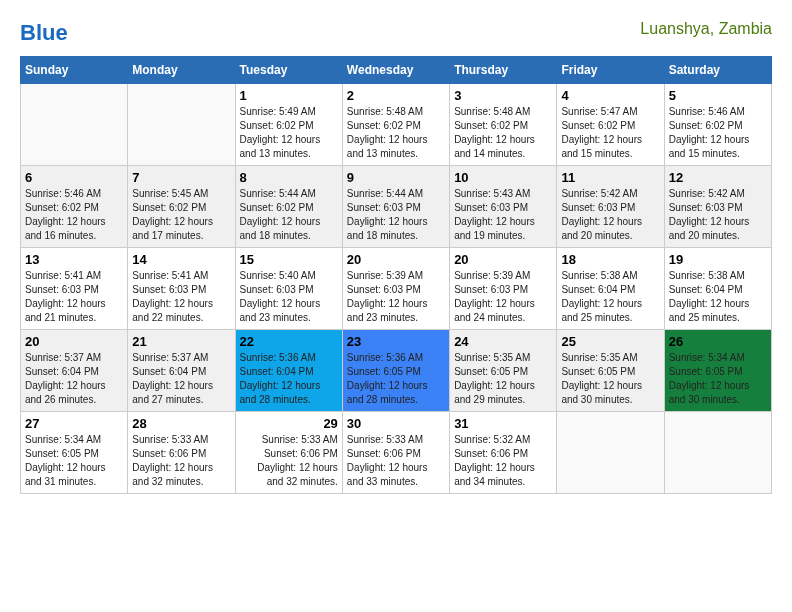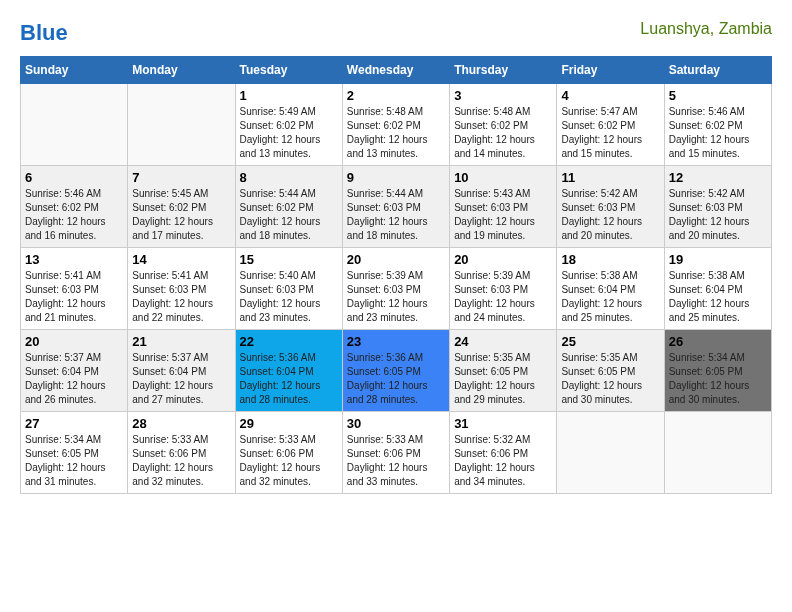--- a/index.html
+++ b/index.html
@@ -218,35 +218,35 @@
           <div class="day-info">Sunrise: 5:36 AM<br>Sunset: 6:05 PM<br>Daylight: 12 hours and 28 minutes.</div>
         </td>
         <td style="background: rgb(240, 240, 240);">
           <span class="day-number">24</span>
           <div class="day-info">Sunrise: 5:35 AM<br>Sunset: 6:05 PM<br>Daylight: 12 hours and 29 minutes.</div>
         </td>
         <td style="background: rgb(240, 240, 240);">
           <span class="day-number">25</span>
           <div class="day-info">Sunrise: 5:35 AM<br>Sunset: 6:05 PM<br>Daylight: 12 hours and 30 minutes.</div>
         </td>
-        <td style="background: #737373;">
+        <td style="background: #15803d;">
           <span class="day-number">26</span>
           <div class="day-info">Sunrise: 5:34 AM<br>Sunset: 6:05 PM<br>Daylight: 12 hours and 30 minutes.</div>
         </td>
       </tr>
       <tr style="background: rgb(255, 255, 255);">
         <td style="background: rgb(255, 255, 255);">
           <span class="day-number">27</span>
           <div class="day-info">Sunrise: 5:34 AM<br>Sunset: 6:05 PM<br>Daylight: 12 hours and 31 minutes.</div>
         </td>
         <td style="background: rgb(255, 255, 255);">
           <span class="day-number">28</span>
           <div class="day-info">Sunrise: 5:33 AM<br>Sunset: 6:06 PM<br>Daylight: 12 hours and 32 minutes.</div>
         </td>
-        <td style="background: rgb(255, 255, 255);">
+        <td style="background: rgb(255, 255, 255); text-align: right;">
           <span class="day-number">29</span>
           <div class="day-info">Sunrise: 5:33 AM<br>Sunset: 6:06 PM<br>Daylight: 12 hours and 32 minutes.</div>
         </td>
         <td style="background: rgb(255, 255, 255);">
           <span class="day-number">30</span>
           <div class="day-info">Sunrise: 5:33 AM<br>Sunset: 6:06 PM<br>Daylight: 12 hours and 33 minutes.</div>
         </td>
         <td style="background: rgb(255, 255, 255);">
           <span class="day-number">31</span>
           <div class="day-info">Sunrise: 5:32 AM<br>Sunset: 6:06 PM<br>Daylight: 12 hours and 34 minutes.</div>

